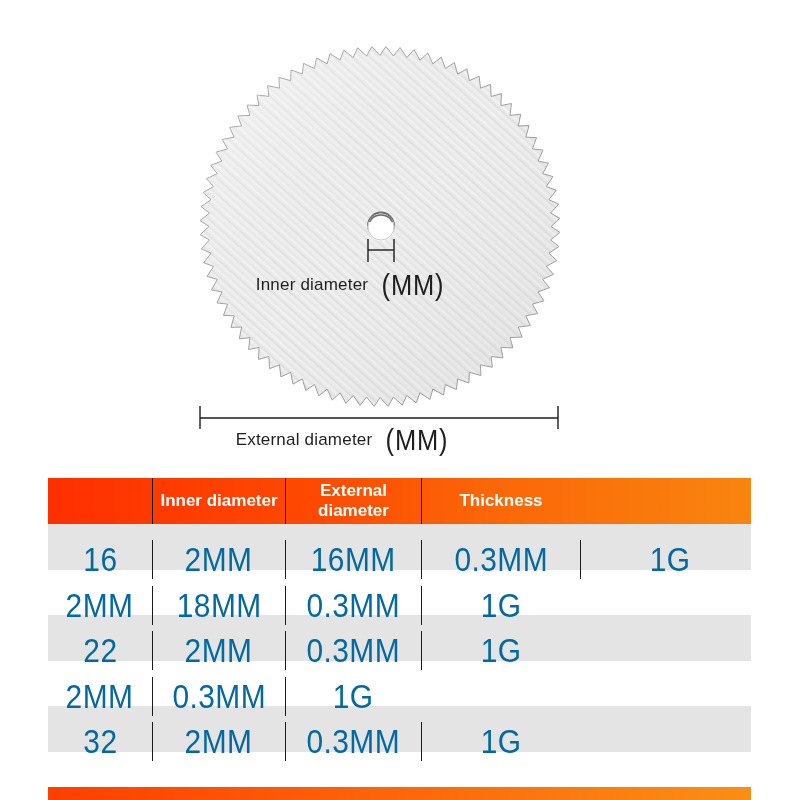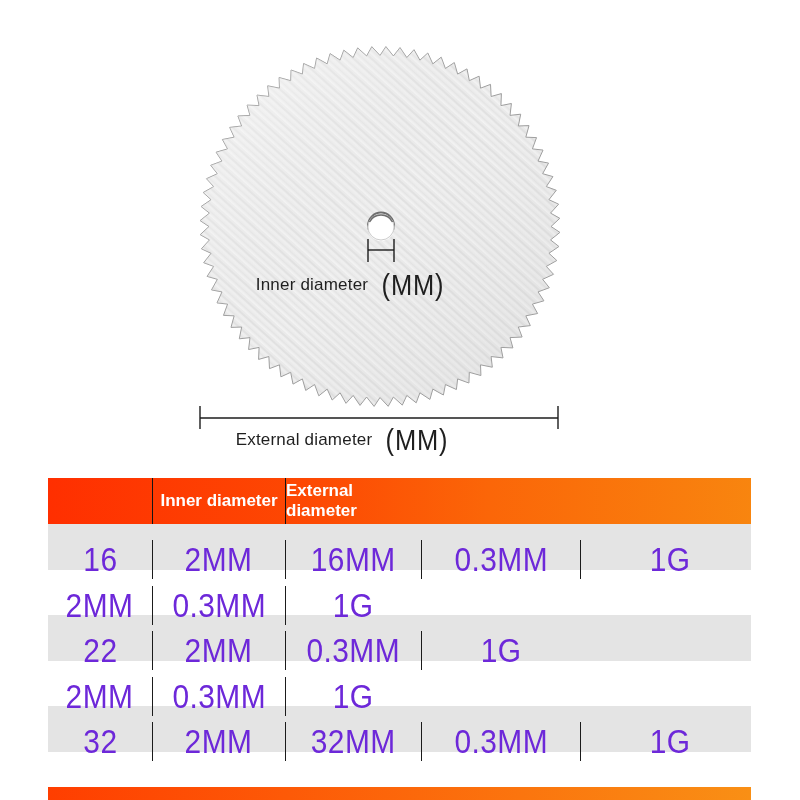--- a/index.html
+++ b/index.html
@@ -1,18 +1,18 @@
 <!DOCTYPE html>
 <html><head>
 <meta charset="utf-8">
 <style>
   html,body { margin:0; padding:0; background:#fff; }
   .canvas {
     position:relative; width:751px; height:800px; background:#ffffff;
-    font-family:"Liberation Sans", sans-serif; overflow:hidden;
+    font-family:"Liberation Sans", sans-serif; overflow:hidden;text-align:center;
   }
   .blade-svg { position:absolute; left:0; top:0; }
 
   .dim-label {
     position:absolute; display:flex; align-items:center; justify-content:center;
     gap:8px; color:#1f1f1f; white-space:nowrap;
   }
   .dim-label .lbl { font-size:17px; letter-spacing:0.2px; }
   .dim-label .unit {
     font-size:30px; font-weight:400; letter-spacing:1px;
@@ -28,21 +28,21 @@
   .spec-header .cell {
     display:flex; align-items:center; justify-content:center;
     color:#ffffff; font-weight:bold; font-size:17px;
     border-left:1px solid #141414; box-sizing:border-box;
   }
   .spec-header .cell:first-child { border-left:none; }
   .spec-row { height:45.6px; background:#ffffff; }
   .spec-row.alt { background:#e4e4e4; }
   .spec-row .cell {
     display:flex; align-items:center; justify-content:center;
-    font-size:34px; font-weight:400; color:#6d28d9;
+    font-size:34px; font-weight:400; color:#0369a1;
     border-left:1px solid #1b1b1b; box-sizing:border-box;margin-top:16px;
   }
   .spec-row .cell:first-child { border-left:none; }
   .spec-row .cell .v { transform:scaleX(0.88); transform-origin:center; letter-spacing:0.5px; }
 
   .footer-bar {
     position:absolute; left:48px; top:787px; width:709px; height:13px;
     background:linear-gradient(90deg,#ff3e00 0%, #f99015 100%);
   }
 </style>
@@ -93,20 +93,21 @@
   <div class="dim-label" style="left:195px; top:420px; width:300px; height:40px;">
     <span class="lbl">External diameter</span>
     <span class="unit">(MM)</span>
   </div>
 
   <div class="spec-table">
     <div class="spec-header spec-grid">
         <div class="cell"></div>
         <div class="cell">Inner diameter</div>
         <div class="cell">External diameter</div>
+        <div class="cell">Thickness</div>
       </div>
     <div>
         <div class="spec-row spec-grid alt">
           <div class="cell">
             <span class="v">16</span>
           </div>
           <div class="cell">
             <span class="v">2MM</span>
           </div>
           <div class="cell">
@@ -115,20 +116,23 @@
           <div class="cell">
             <span class="v">0.3MM</span>
           </div>
           <div class="cell">
             <span class="v">1G</span>
           </div>
         </div>
         <div class="spec-row spec-grid">
           <div class="cell">
             <span class="v">2MM</span>
+          </div>
+          <div class="cell">
+            <span class="v">18MM</span>
           </div>
           <div class="cell">
             <span class="v">0.3MM</span>
           </div>
           <div class="cell">
             <span class="v">1G</span>
           </div>
         </div>
         <div class="spec-row spec-grid alt">
           <div class="cell">
@@ -156,23 +160,20 @@
           </div>
         </div>
         <div class="spec-row spec-grid alt">
           <div class="cell">
             <span class="v">32</span>
           </div>
           <div class="cell">
             <span class="v">2MM</span>
           </div>
           <div class="cell">
-            <span class="v">32MM</span>
-          </div>
-          <div class="cell">
             <span class="v">0.3MM</span>
           </div>
           <div class="cell">
             <span class="v">1G</span>
           </div>
         </div>
       </div>
   </div>
 
   <div class="footer-bar"></div>

